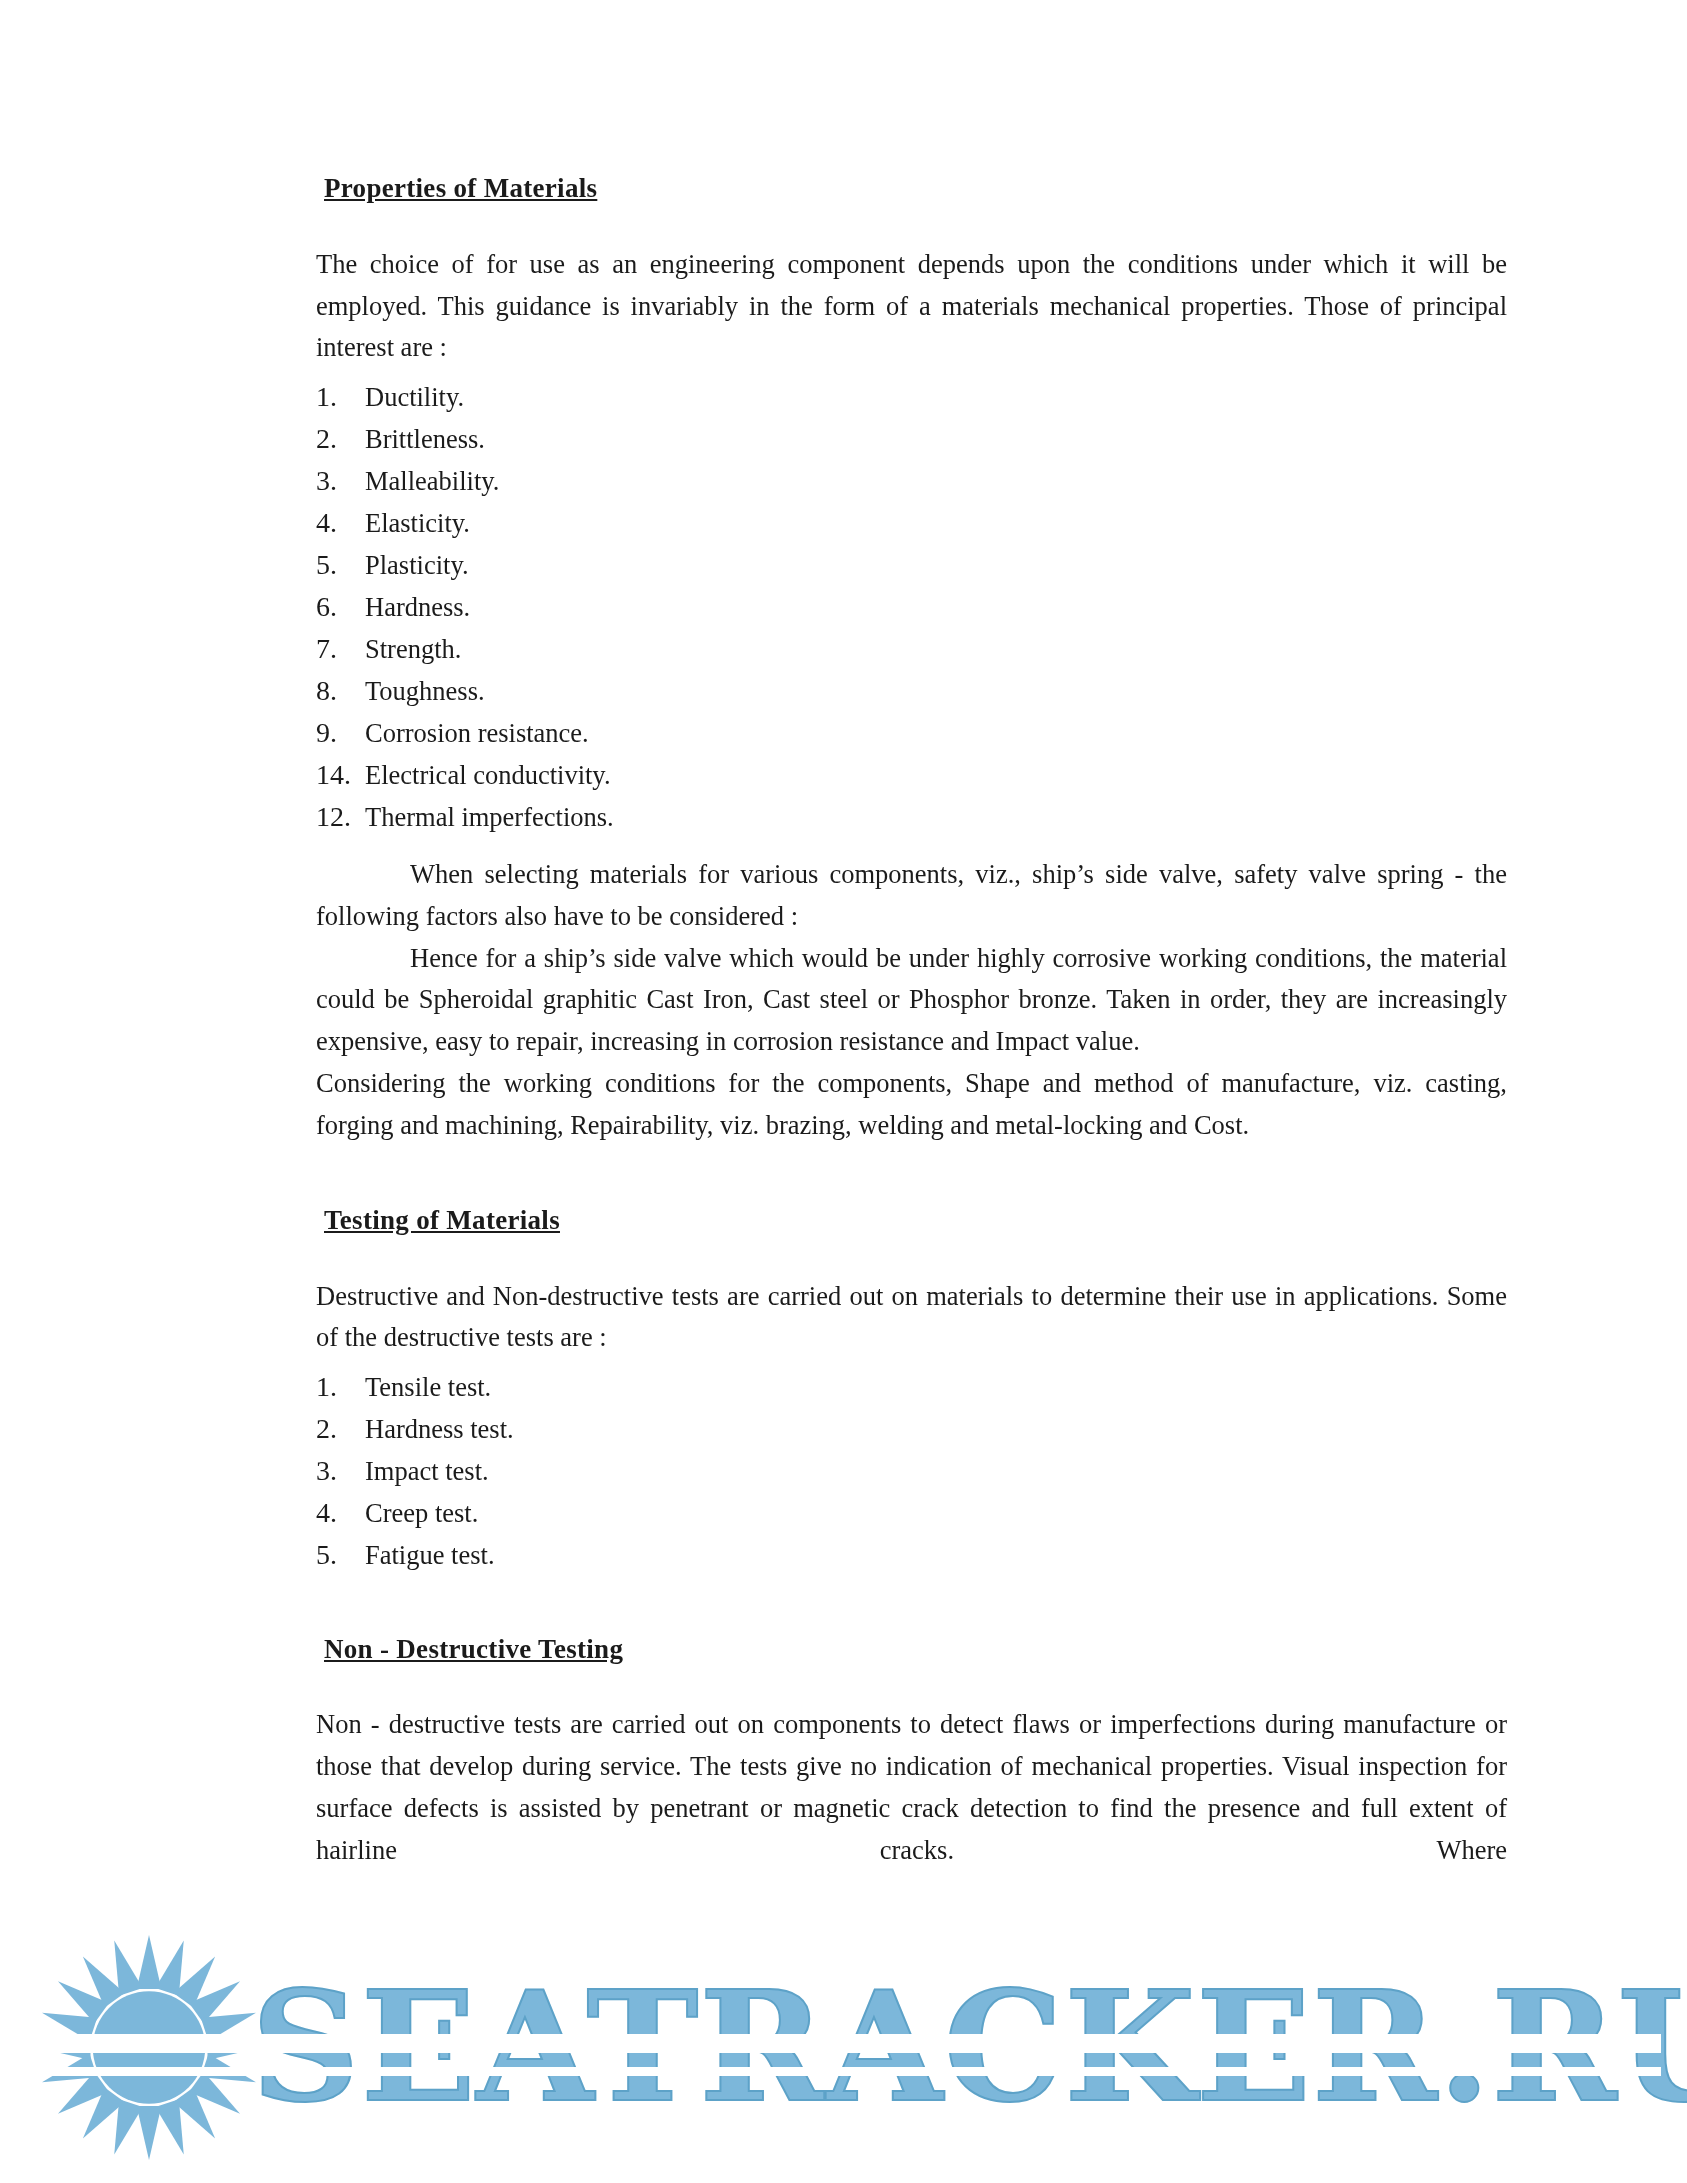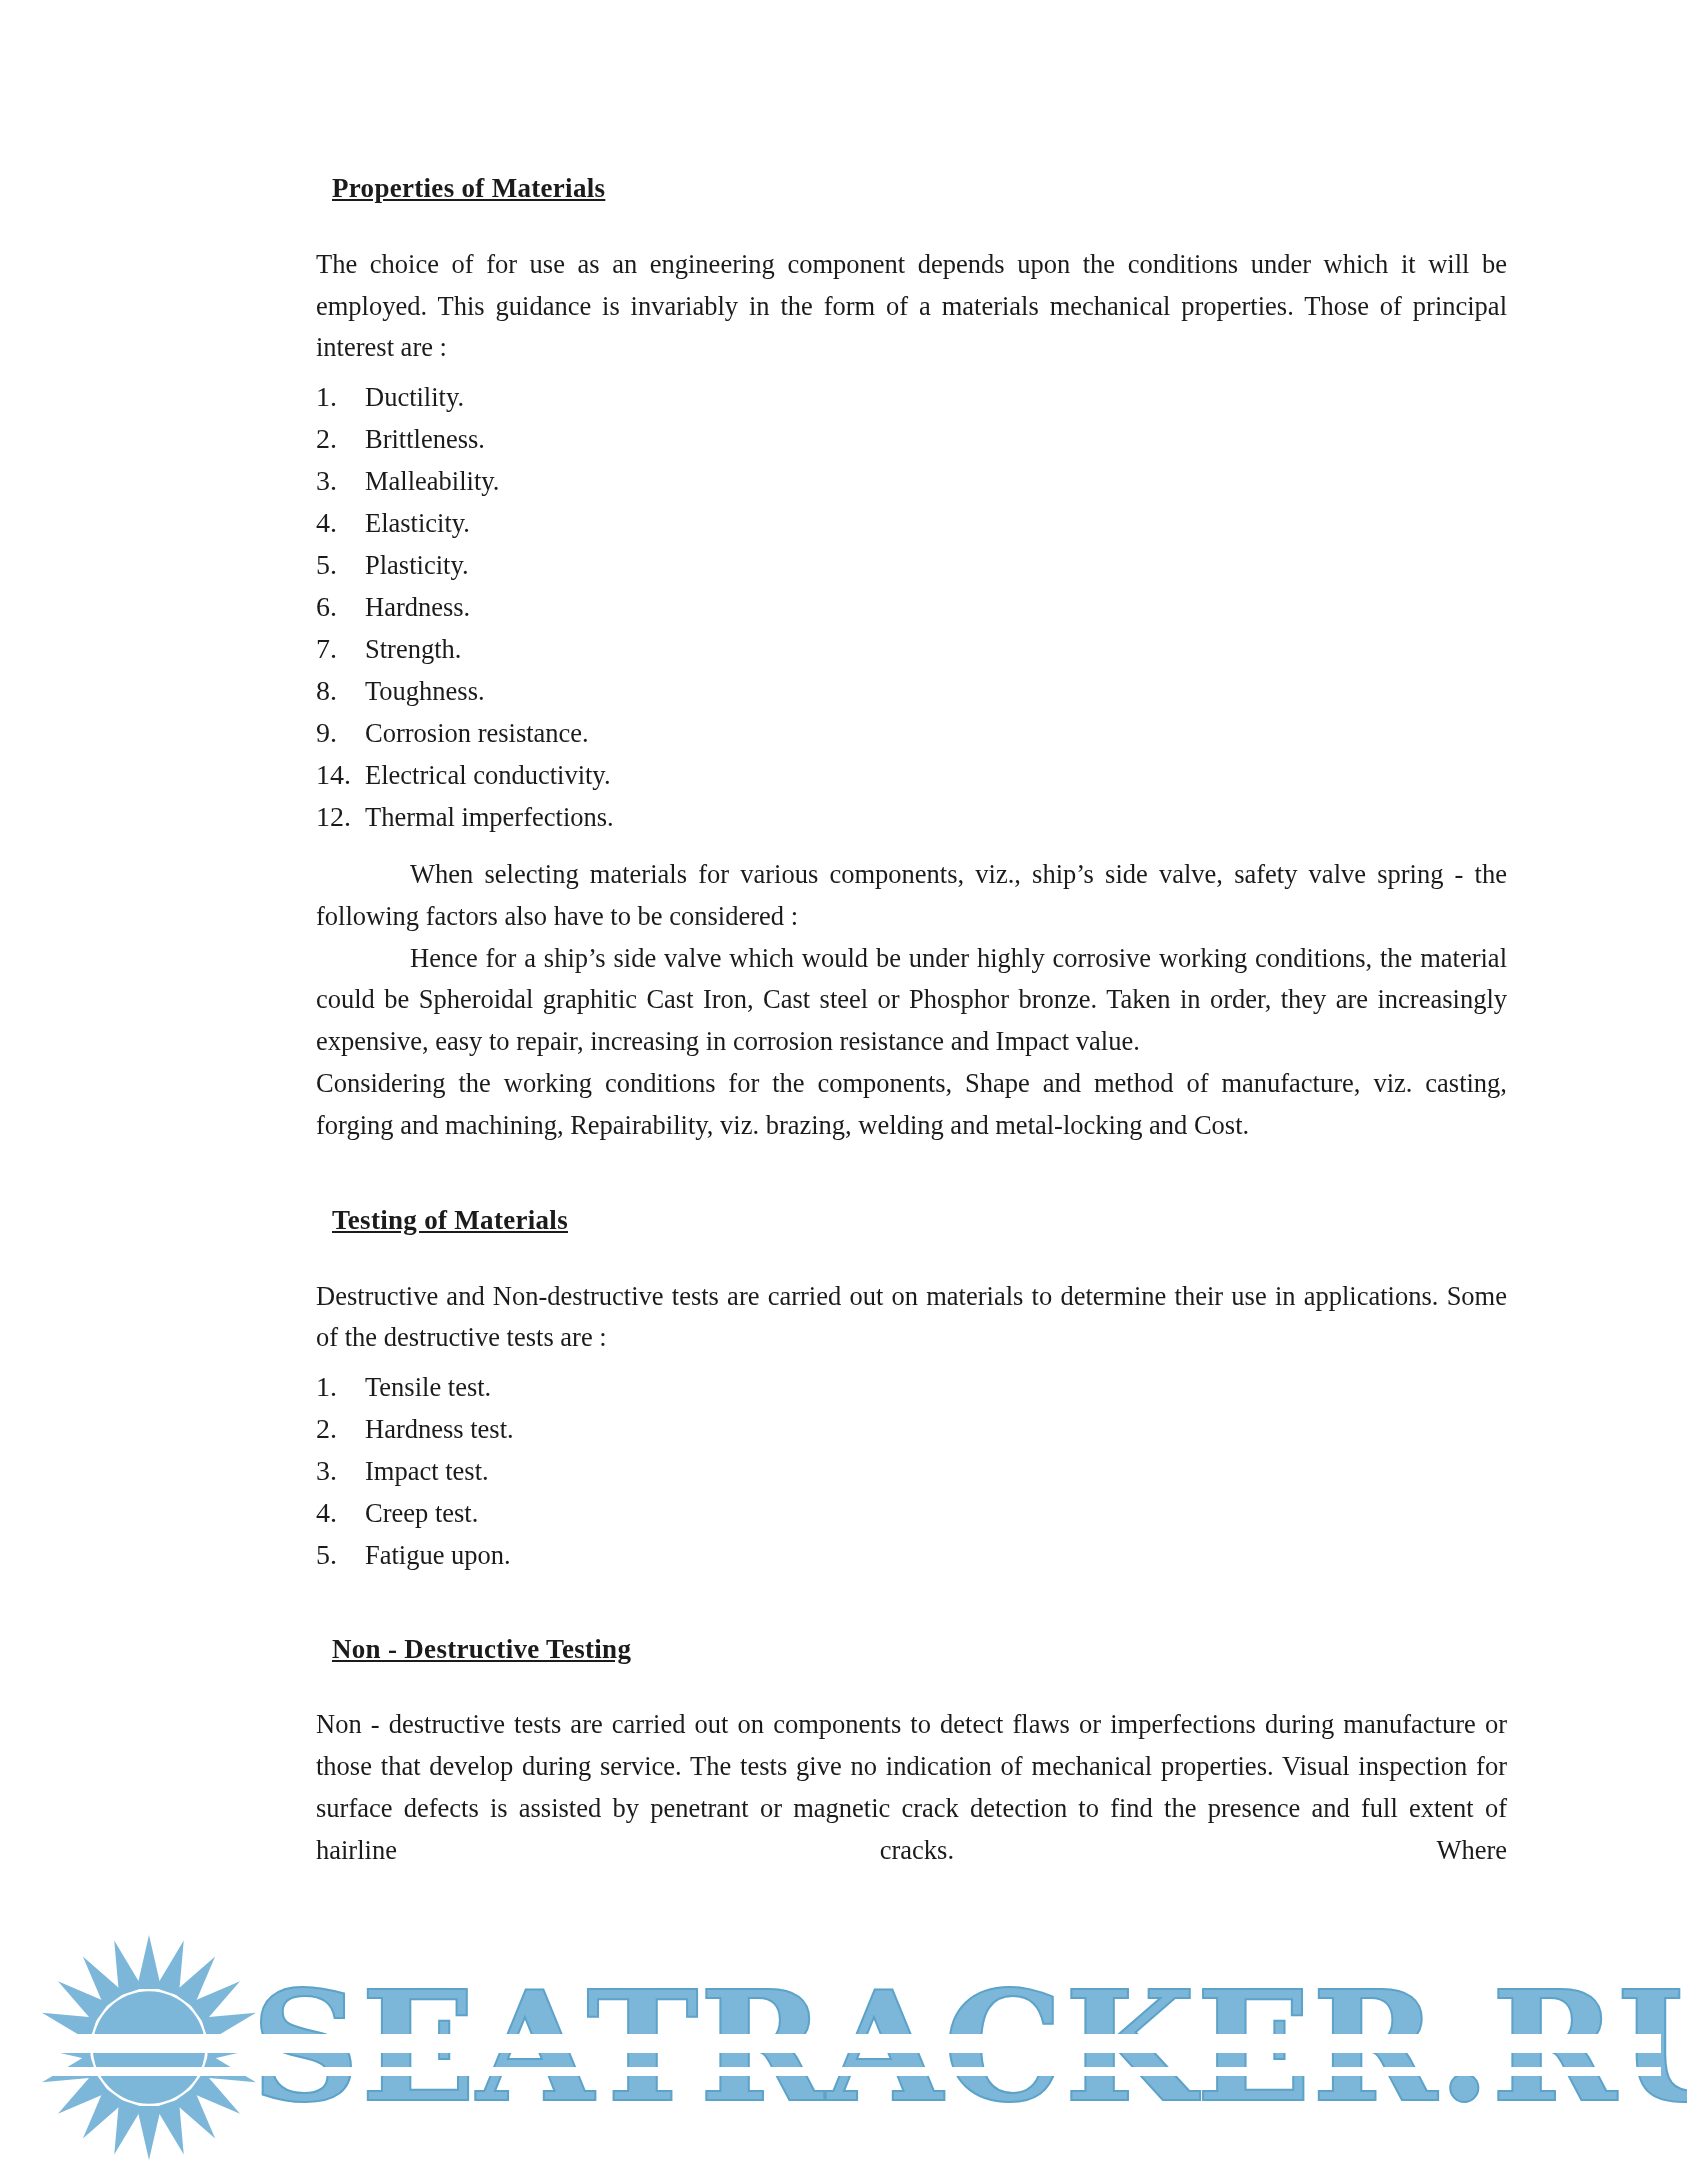--- a/index.html
+++ b/index.html
@@ -17,21 +17,21 @@
     left:316px;
     top:167px;
     width:1191px;
     font-size:26.5px;
     line-height:1.58;
   }
   .heading{
     font-weight:bold;
     text-decoration:underline;
     font-size:27px;
-    margin:0 0 34px 16px;
+    margin:0 0 34px 8px;
     letter-spacing:0.3px;
   }
   .heading.mt{margin-top:52px;}
   p.body-para{
     margin:0;
     text-align:justify;
   }
   p.indent{text-indent:94px;}
   p.gap-top{margin-top:16px;}
   p.gap-bottom{margin-bottom:6.6px;}
@@ -168,21 +168,21 @@
       <div class="num-row">
         <span class="num">3.</span>
         <span class="txt">Impact test.</span>
       </div>
       <div class="num-row">
         <span class="num">4.</span>
         <span class="txt">Creep test.</span>
       </div>
       <div class="num-row">
         <span class="num">5.</span>
-        <span class="txt">Fatigue upon.</span>
+        <span class="txt">Fatigue test.</span>
       </div>
     </div>
 
     <div class="heading mt">Non - Destructive Testing</div>
 
     <p class="body-para justify-last">Non - destructive tests are carried out on components to detect flaws or imperfections during manufacture or those that develop during service. The tests give no indication of mechanical properties. Visual inspection for surface defects is assisted by penetrant or magnetic crack detection to find the presence and full extent of hairline cracks. Where</p>
 
   </div>
 
   <div class="watermark">

